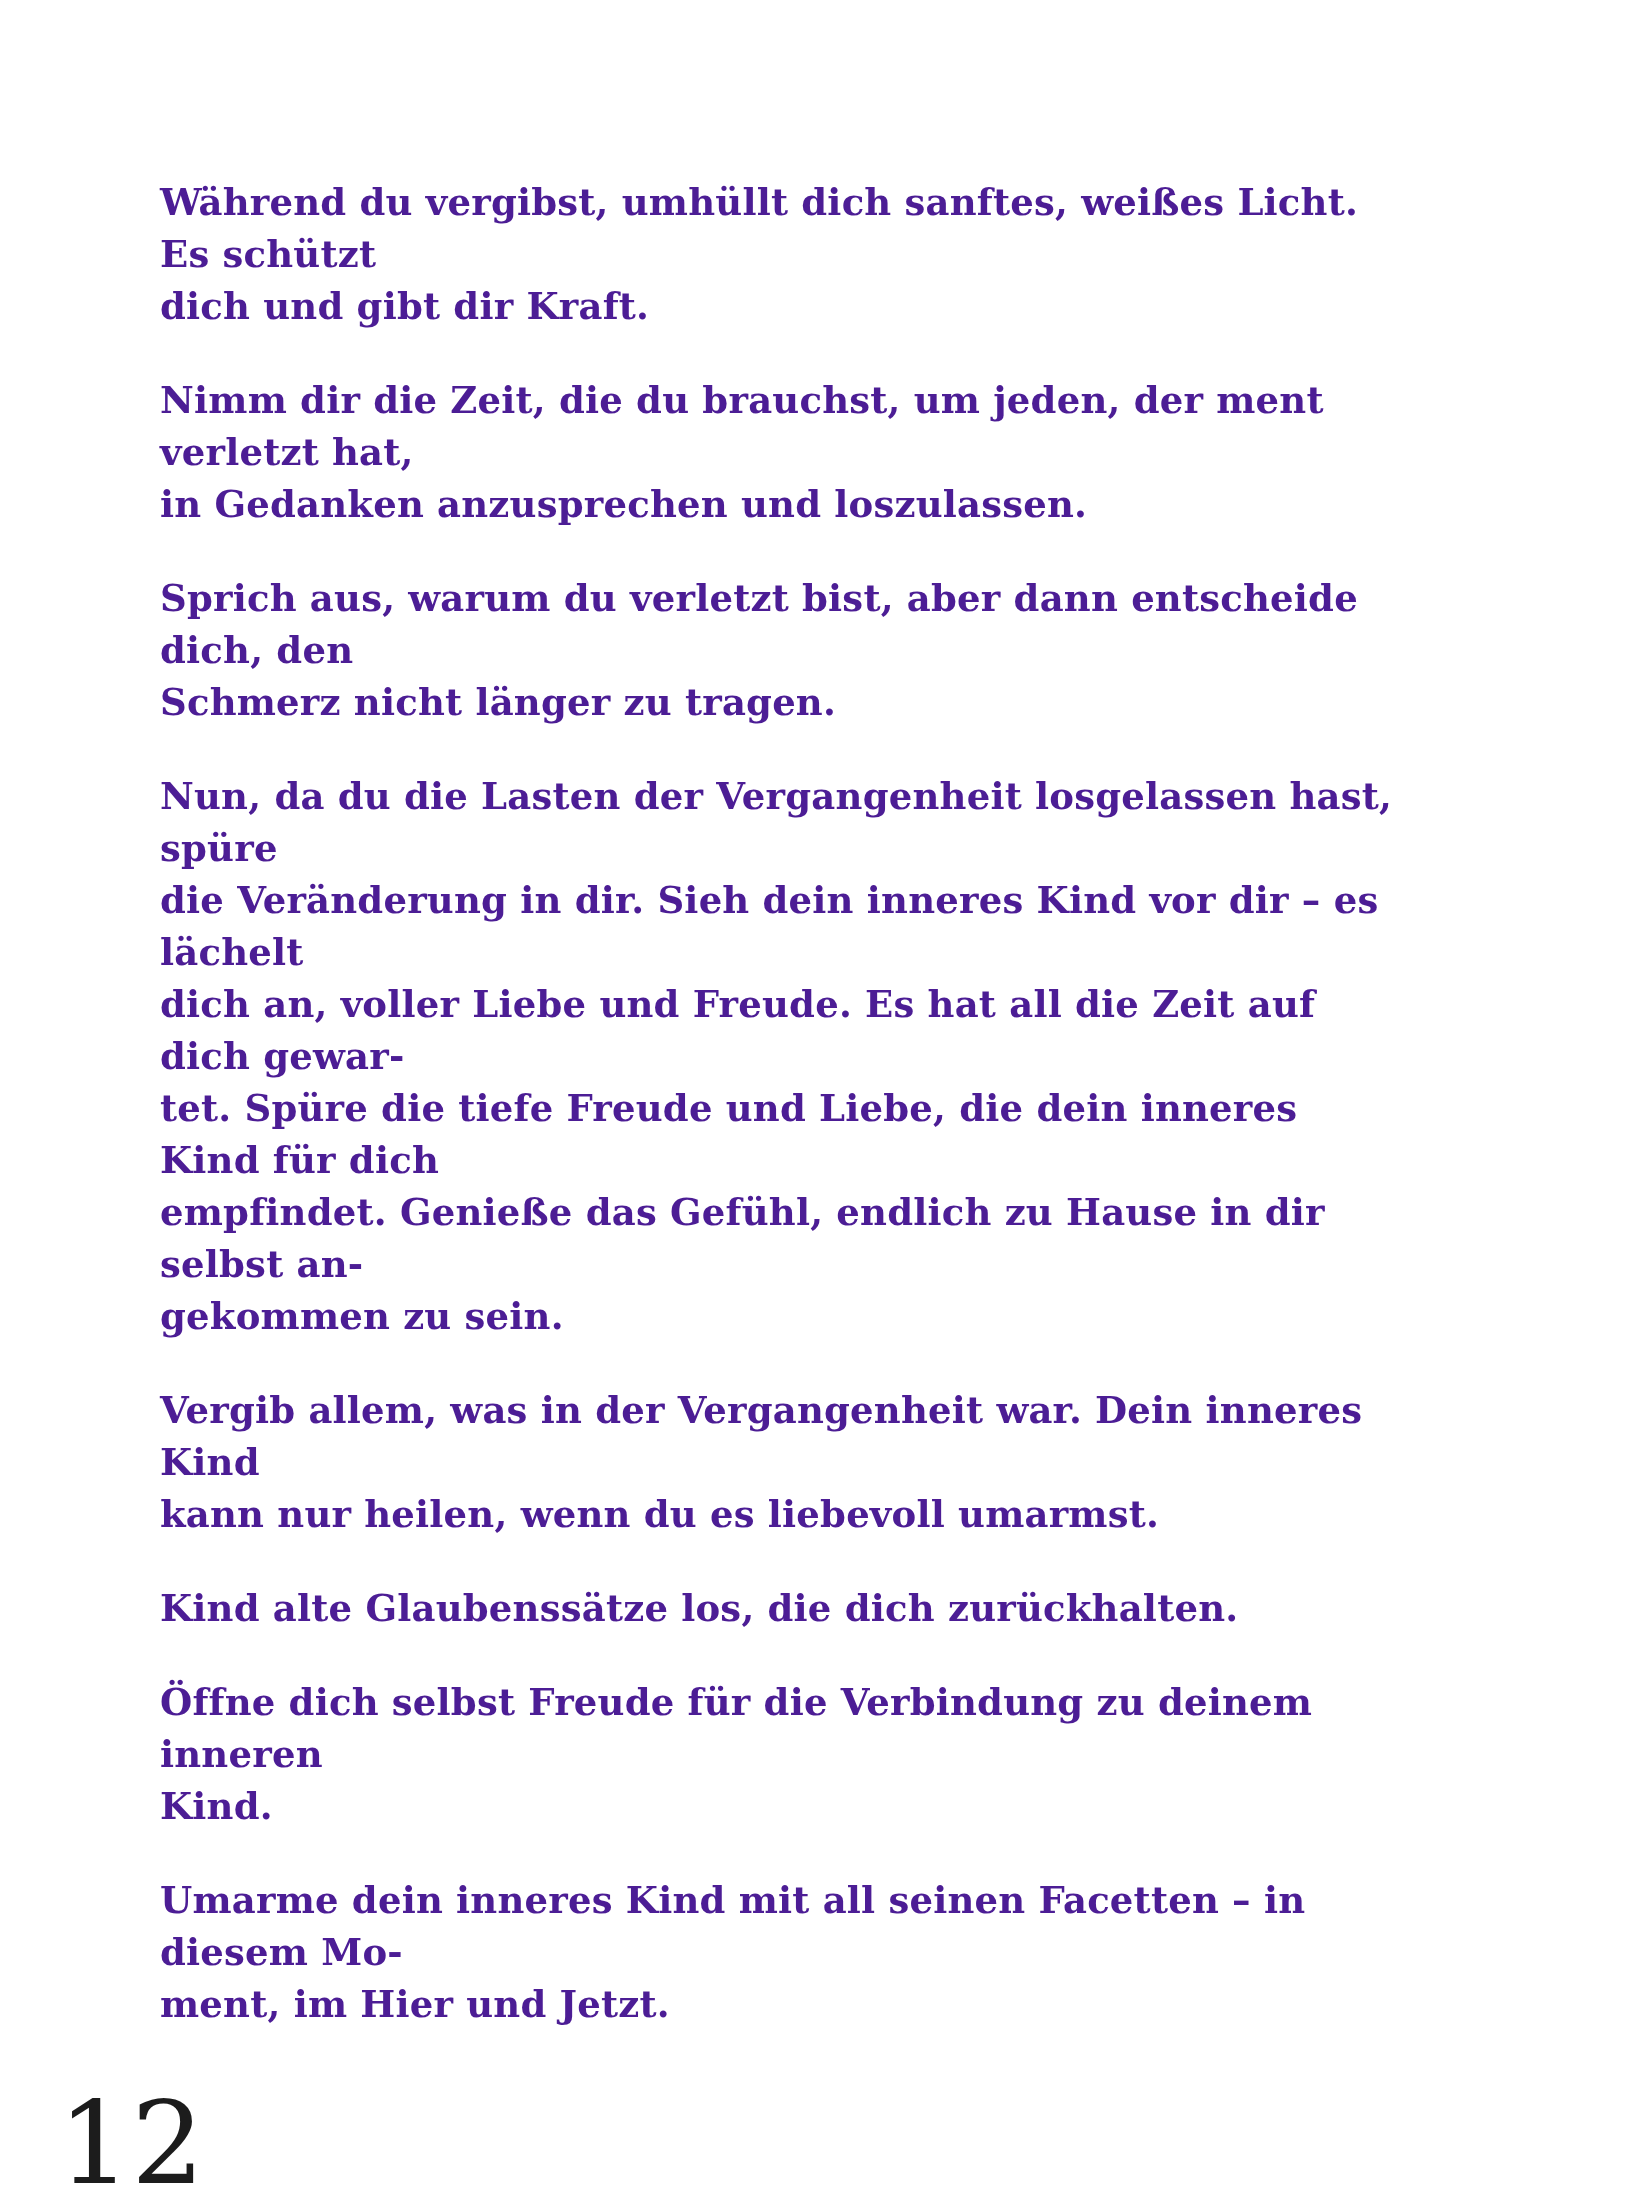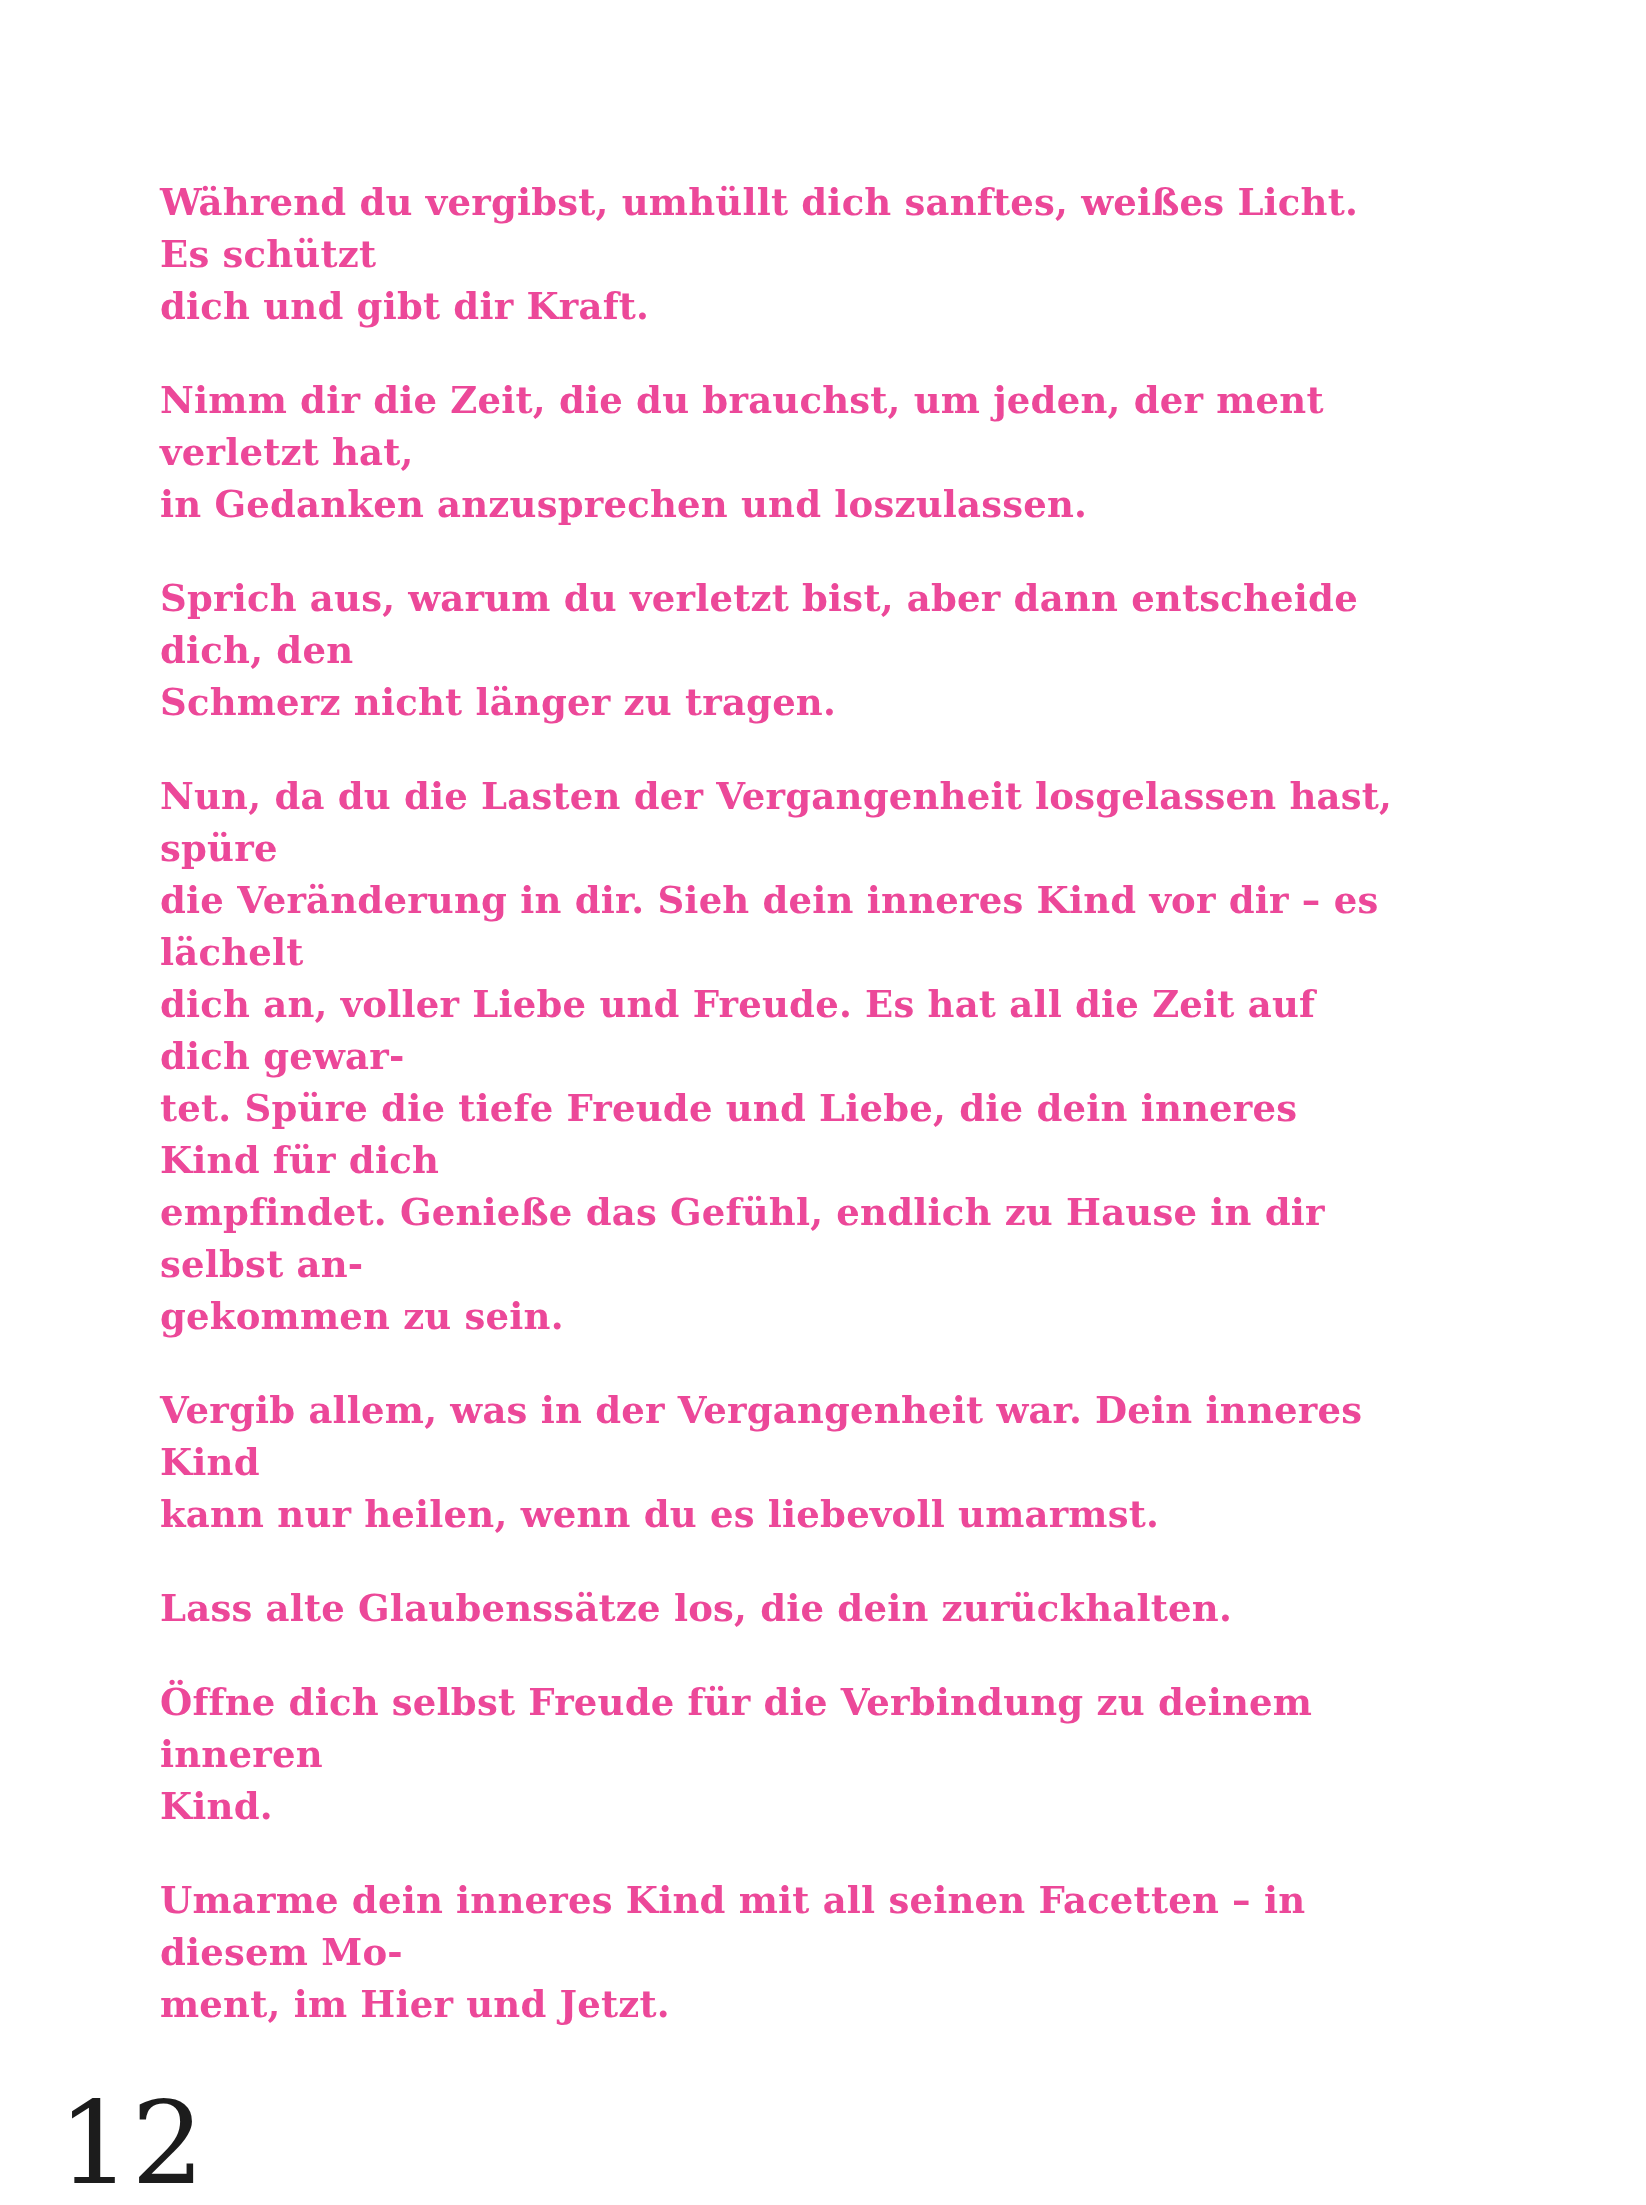--- a/index.html
+++ b/index.html
@@ -22,21 +22,21 @@
     top: 176px;
     width: 1244px;
   }
   .text-block p {
     margin: 0 0 42px 0;
     font-size: 37px;
     line-height: 52px;
     font-weight: 700;
     letter-spacing: 0.2px;
     white-space: pre-line;
-    color: #ec4899;
+    color: #4c1d95;
   }
   .page-number {
     position: absolute;
     left: 58px;
     top: 2086px;
     font-size: 115px;
     line-height: 1;
     font-weight: 400;
     color: #1c1c1c;
     font-family: "DejaVu Serif", "Liberation Serif", serif;
@@ -54,21 +54,21 @@
       <p>Sprich aus, warum du verletzt bist, aber dann entscheide dich, den
 Schmerz nicht länger zu tragen.</p>
       <p>Nun, da du die Lasten der Vergangenheit losgelassen hast, spüre
 die Veränderung in dir. Sieh dein inneres Kind vor dir – es lächelt
 dich an, voller Liebe und Freude. Es hat all die Zeit auf dich gewar-
 tet. Spüre die tiefe Freude und Liebe, die dein inneres Kind für dich
 empfindet. Genieße das Gefühl, endlich zu Hause in dir selbst an-
 gekommen zu sein.</p>
       <p>Vergib allem, was in der Vergangenheit war. Dein inneres Kind
 kann nur heilen, wenn du es liebevoll umarmst.</p>
-      <p>Lass alte Glaubenssätze los, die dein zurückhalten.</p>
+      <p>Kind alte Glaubenssätze los, die dich zurückhalten.</p>
       <p>Öffne dich selbst Freude für die Verbindung zu deinem inneren
 Kind.</p>
       <p>Umarme dein inneres Kind mit all seinen Facetten – in diesem Mo-
 ment, im Hier und Jetzt.</p>
     </div>
 
   <div class="page-number">12</div>
 </div>
 
 

